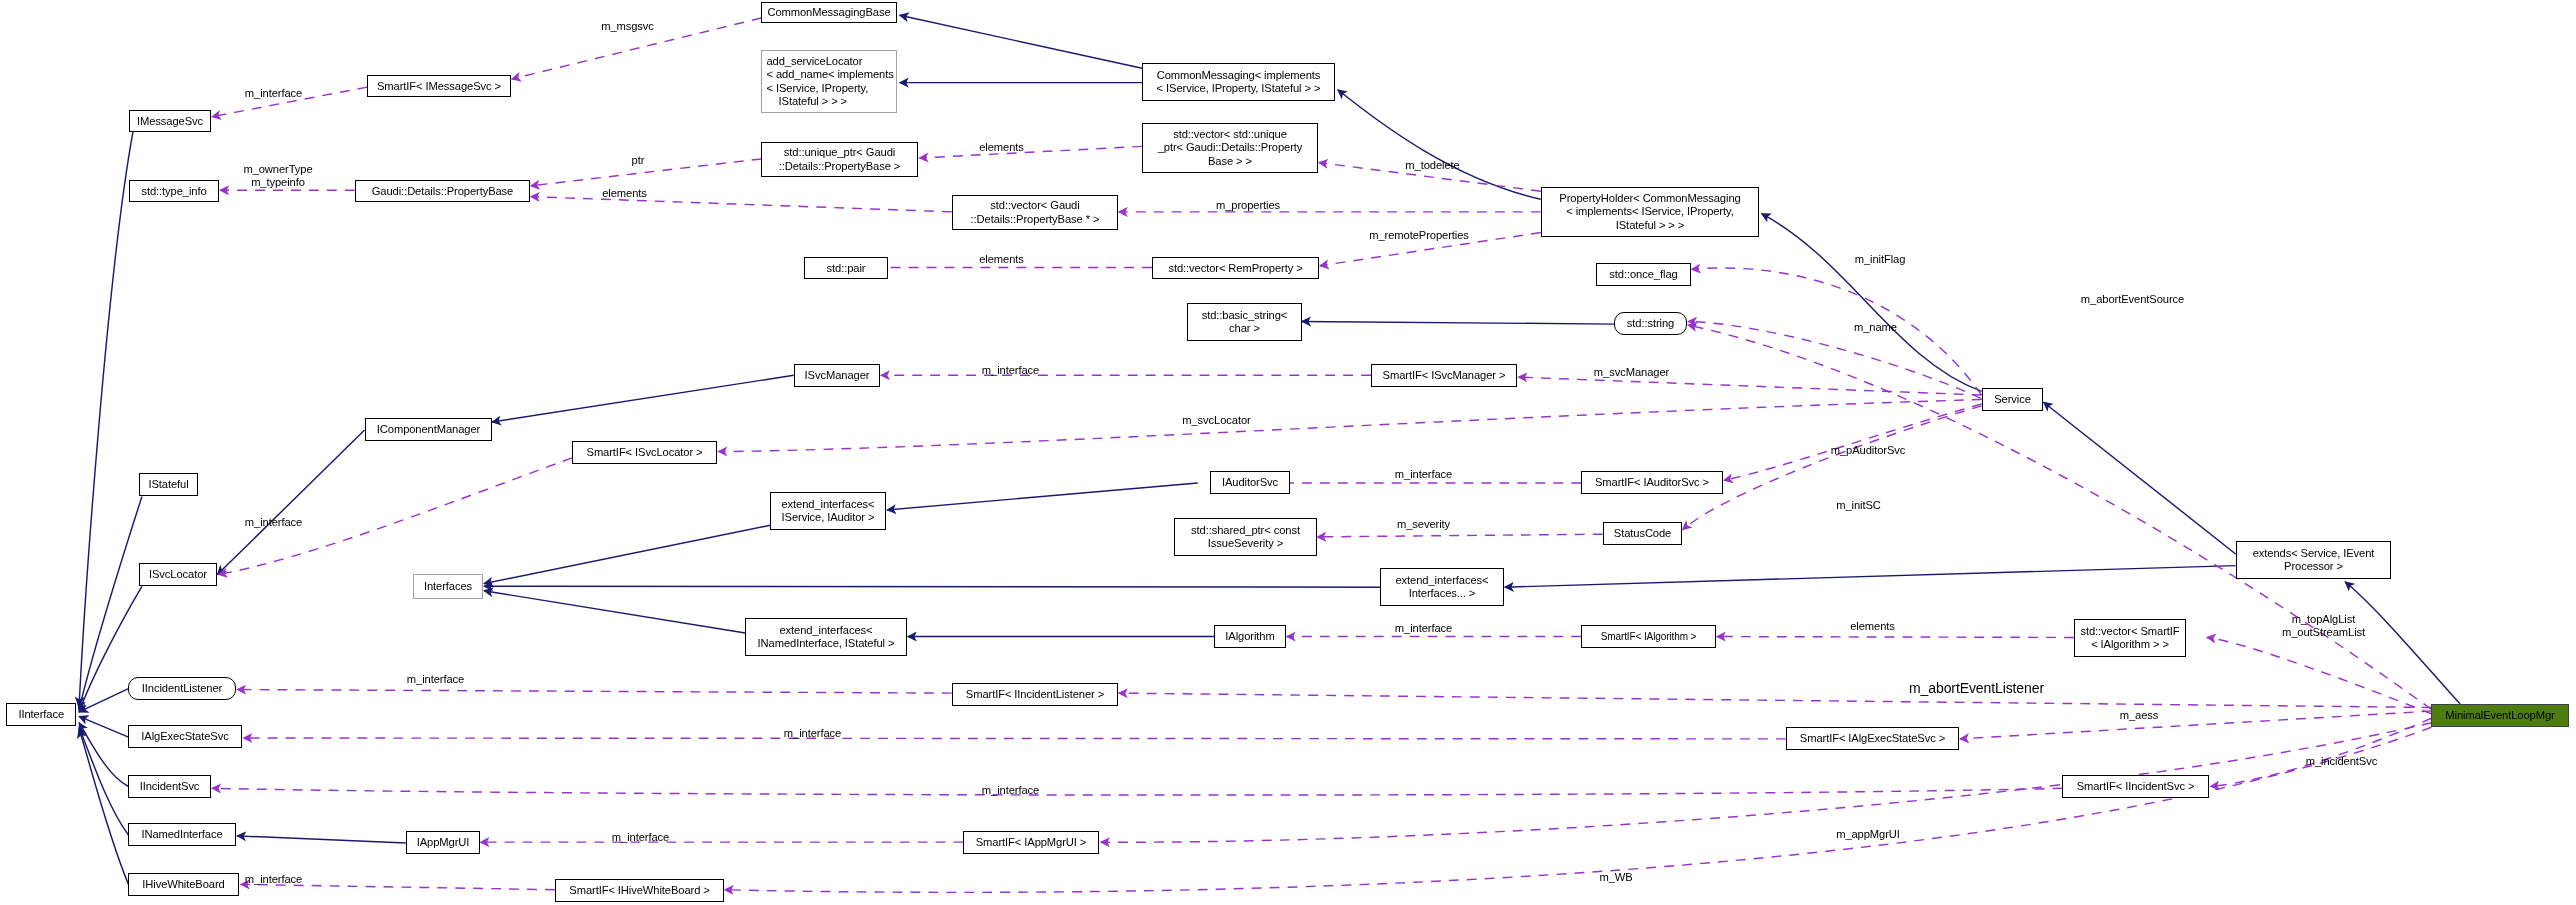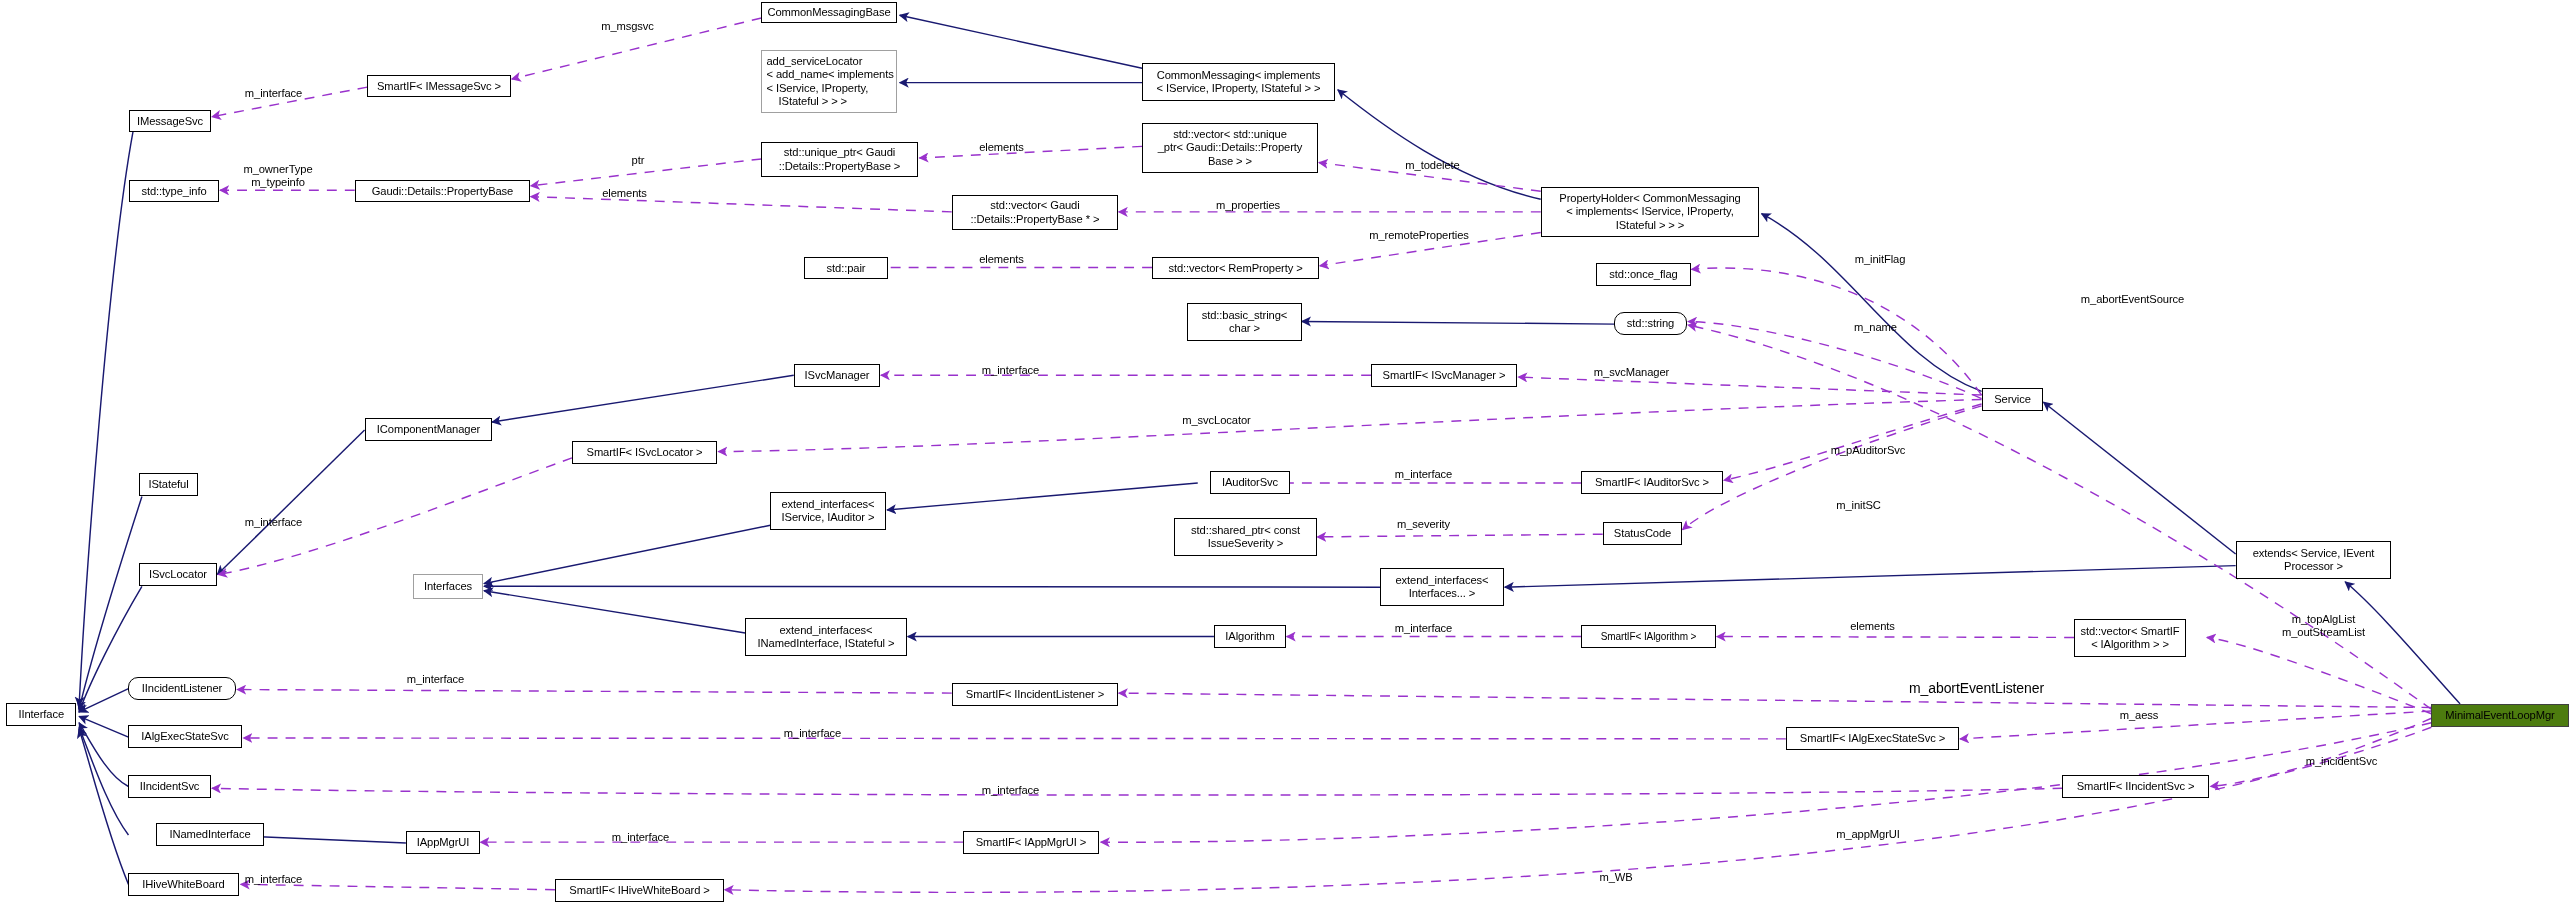--- a/index.html
+++ b/index.html
@@ -188,21 +188,21 @@
       <div class="node" style="left: 2074px; top: 619px; width: 112px; height: 38px; font-size: 11.2px;">std::vector&lt; SmartIF
 &lt; IAlgorithm &gt; &gt;</div>
       <div class="node" style="left: 128px; top: 677px; width: 108px; height: 23px; font-size: 11.2px; border-radius: 10px;">IIncidentListener</div>
       <div class="node" style="left: 952px; top: 683px; width: 166px; height: 23px; font-size: 11.2px;">SmartIF&lt; IIncidentListener &gt;</div>
       <div class="node" style="left: 6.3px; top: 703px; width: 70px; height: 23px; font-size: 11.2px;">IInterface</div>
       <div class="node filled" style="left: 2431px; top: 704px; width: 138px; height: 23px; font-size: 11.2px;">MinimalEventLoopMgr</div>
       <div class="node" style="left: 128px; top: 725px; width: 114px; height: 23px; font-size: 11.2px;">IAlgExecStateSvc</div>
       <div class="node" style="left: 1786px; top: 727px; width: 173px; height: 23px; font-size: 11.2px;">SmartIF&lt; IAlgExecStateSvc &gt;</div>
       <div class="node" style="left: 128px; top: 775px; width: 83px; height: 23px; font-size: 11.2px;">IIncidentSvc</div>
       <div class="node" style="left: 2062px; top: 775px; width: 147px; height: 23px; font-size: 11.2px;">SmartIF&lt; IIncidentSvc &gt;</div>
-      <div class="node" style="left: 128px; top: 823px; width: 108px; height: 23px; font-size: 11.2px; margin-left: 28px;">INamedInterface</div>
+      <div class="node" style="left: 128px; top: 823px; width: 108px; height: 23px; font-size: 11.2px;">INamedInterface</div>
       <div class="node" style="left: 406px; top: 831px; width: 74px; height: 23px; font-size: 11.2px;">IAppMgrUI</div>
       <div class="node" style="left: 963px; top: 831px; width: 136px; height: 23px; font-size: 11.2px;">SmartIF&lt; IAppMgrUI &gt;</div>
       <div class="node" style="left: 128px; top: 873px; width: 111px; height: 23px; font-size: 11.2px;">IHiveWhiteBoard</div>
       <div class="node" style="left: 555px; top: 879px; width: 169px; height: 23px; font-size: 11.2px;">SmartIF&lt; IHiveWhiteBoard &gt;</div>
     </div>
   <div id="labels-layer">
       <div class="edge-label" style="left: 569px; top: 20px; width: 117px; font-size: 11.2px;">m_msgsvc</div>
       <div class="edge-label" style="left: 215px; top: 87px; width: 117px; font-size: 11.2px;">m_interface</div>
       <div class="edge-label" style="left: 611px; top: 154px; width: 54px; font-size: 11.2px;">ptr</div>
       <div class="edge-label" style="left: 215px; top: 163px; width: 126px; font-size: 11.2px;">m_ownerType

